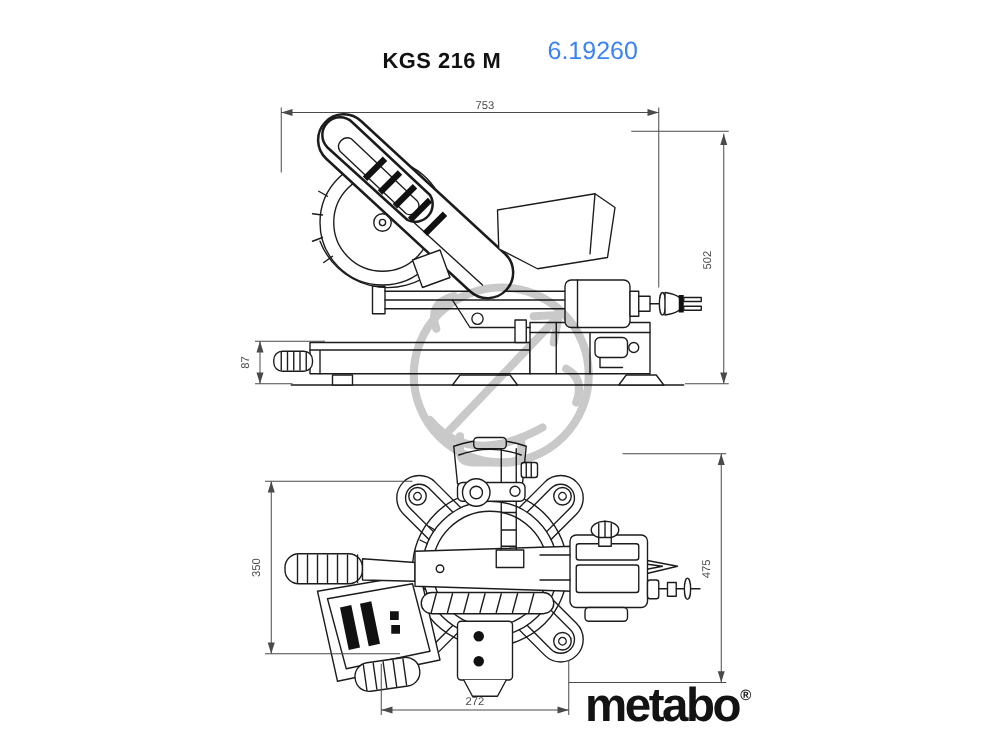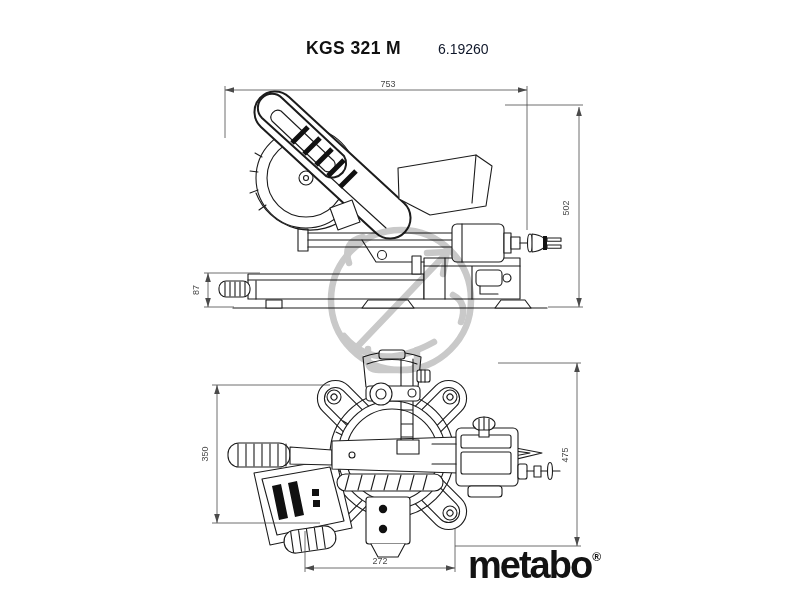--- a/index.html
+++ b/index.html
@@ -5,37 +5,37 @@
   :root{
     --ink:#1c1c1c; --dim:#4a4a4a; --wm:#c9c9c9; --bg:#ffffff; --logo:#131313;
   }
   html,body{margin:0;padding:0}
   body{
     width:800px;height:600px;background:var(--bg);position:relative;overflow:hidden;
     font-family:"Liberation Sans",sans-serif;
   }
   .abs{position:absolute}
   #model-title{left:306px;top:38px;font-size:17.5px;font-weight:bold;color:#111;letter-spacing:.4px;white-space:nowrap}
-  #sku-number{left:438px;top:41px;font-size:14px;color:#0f172a;white-space:nowrap}
+  #sku-number{left:438px;top:30px;font-size:20px;color:#3b82f6;white-space:nowrap}
   #metabo-logo{left:468px;top:544px;font-size:38px;font-weight:bold;color:var(--logo);letter-spacing:-2px;white-space:nowrap}
   #metabo-logo .reg{font-size:12px;font-weight:bold;letter-spacing:0;position:relative;top:-17px;margin-left:1px}
   svg{position:absolute;left:0;top:0}
   .art{stroke:var(--ink);fill:none;stroke-width:1.1;stroke-linejoin:round;stroke-linecap:round}
   .art .thick{stroke-width:2}
   .art .dark{fill:#111;stroke:none}
   .art .rung{stroke:#111;stroke-width:5;stroke-linecap:butt}
   .dims{stroke:var(--dim);stroke-width:.8;fill:none}
   .dims text{stroke:none;fill:var(--dim);font-size:9px;font-family:"Liberation Sans",sans-serif}
   .dims .ah{fill:var(--dim);stroke:none}
   .wm{stroke:var(--wm);fill:none;stroke-width:6.5;stroke-linecap:round;mix-blend-mode:multiply}
 </style>
 </head>
 <body>
 
-<div class="abs" id="model-title">KGS 321 M</div>
+<div class="abs" id="model-title">KGS 216 M</div>
 <div class="abs" id="sku-number">6.19260</div>
 
 <svg width="800" height="600" viewBox="0 0 800 600">
 
   <g class="art">
 
     <path d="M233,308 H547"></path>
     <rect x="266" y="300" width="16" height="8" fill="#fff"></rect>
     <path d="M362,308 l6,-8 h40 l6,8 z" fill="#fff"></path>
     <path d="M495,308 l6,-8 h24 l6,8 z" fill="#fff"></path>

